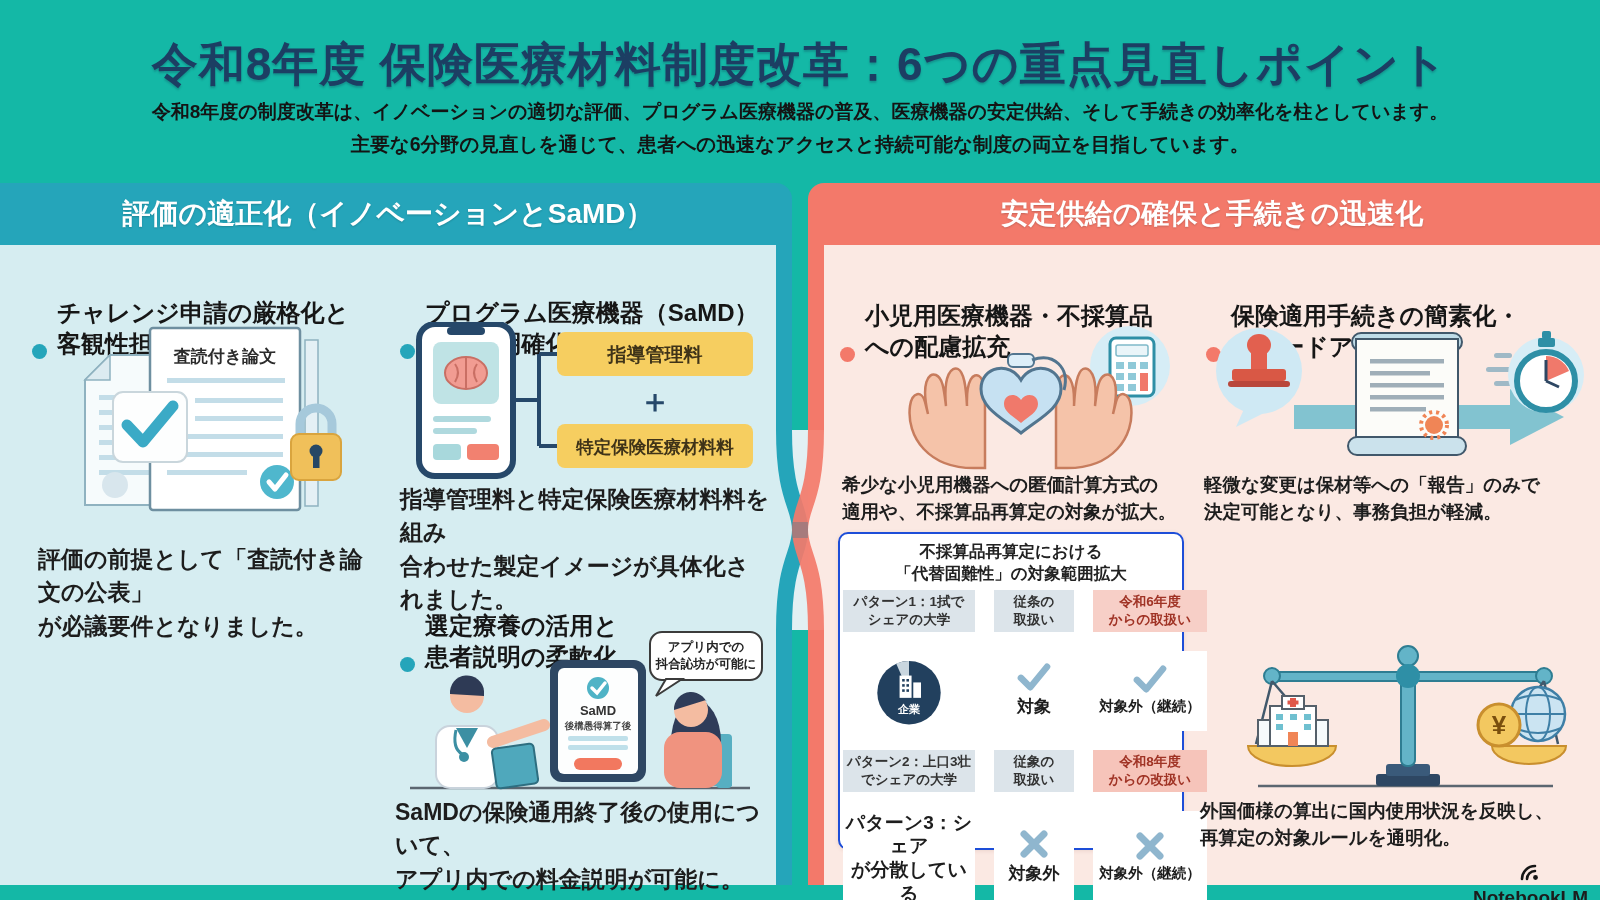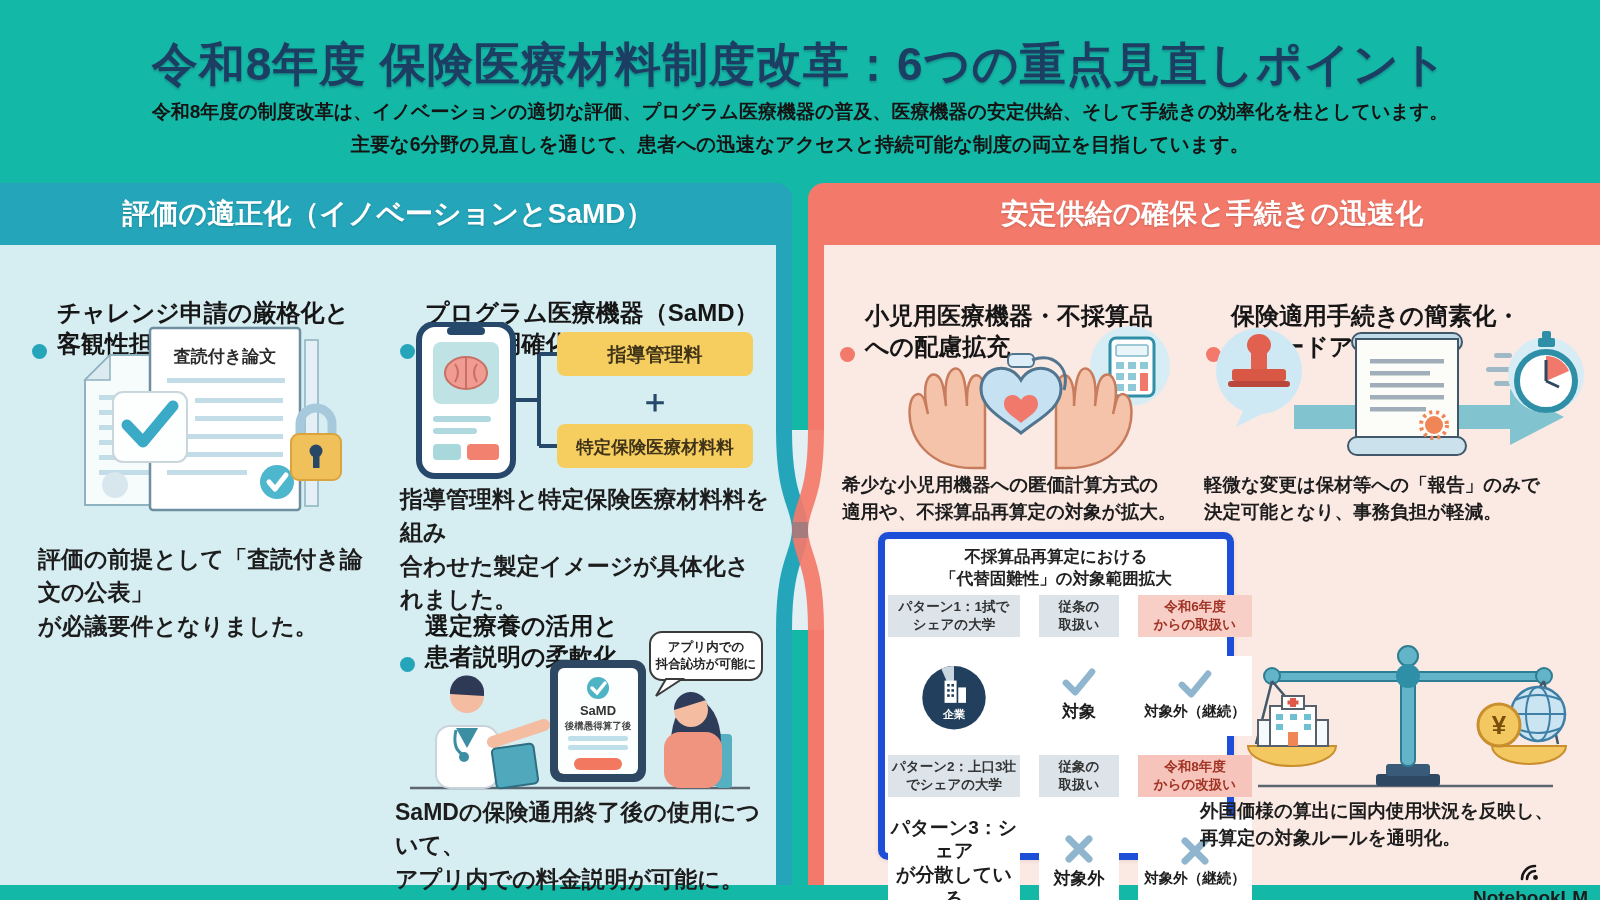--- a/index.html
+++ b/index.html
@@ -23,21 +23,21 @@
   .bullet{width:15px;height:15px;border-radius:50%;}
   .b-teal{background:#25A5BA;}
   .b-salmon{background:#F3796A;}
   .item-title{font-size:24px;font-weight:800;color:#161616;line-height:1.28;}
   .caption{font-size:23px;font-weight:700;color:#1d1d1d;line-height:1.45;}
   .caption-r{font-size:18.5px;font-weight:700;color:#1d1d1d;line-height:1.45;}
   .itm{display:flex;gap:10px;align-items:flex-end;margin-top:48px;}
   .itm .bullet{margin-top:8px;flex:none;}
   
   
-  .tcard{left:878px;top:532px;width:342px;height:314px;background:#fff;border:7px solid #1d4ed8;border-radius:10px;box-shadow:0 1px 4px rgba(120,60,40,.12);}
+  .tcard{left:838px;top:532px;width:342px;height:314px;background:#fff;border:2px solid #1d4ed8;border-radius:10px;box-shadow:0 1px 4px rgba(120,60,40,.12);}
   .tcard .ttl{margin:7px 4px 5px;text-align:center;font-size:16.5px;font-weight:800;color:#222;line-height:1.32;}
   .tgrid{display:grid;grid-template-columns:132px 80px 114px;gap:19px;padding:0 3px;}
   .tc{display:flex;flex-direction:column;align-items:center;justify-content:center;text-align:center;}
   .th{background:#DCE4EA;font-size:13.5px;font-weight:800;color:#333;line-height:1.3;height:42px;}
   .th.pink{background:#F7CFC7;color:#A03325;}
   .th.pink2{background:#F6C4BA;color:#A03325;}
   .tb{background:#fff;height:80px;gap:4px;}
   .tb2{background:#fff;height:92px;gap:3px;}
   .tlabel{font-size:17px;font-weight:800;color:#1d1d1d;}
   .tlabel-s{font-size:14.5px;font-weight:800;color:#1d1d1d;}

